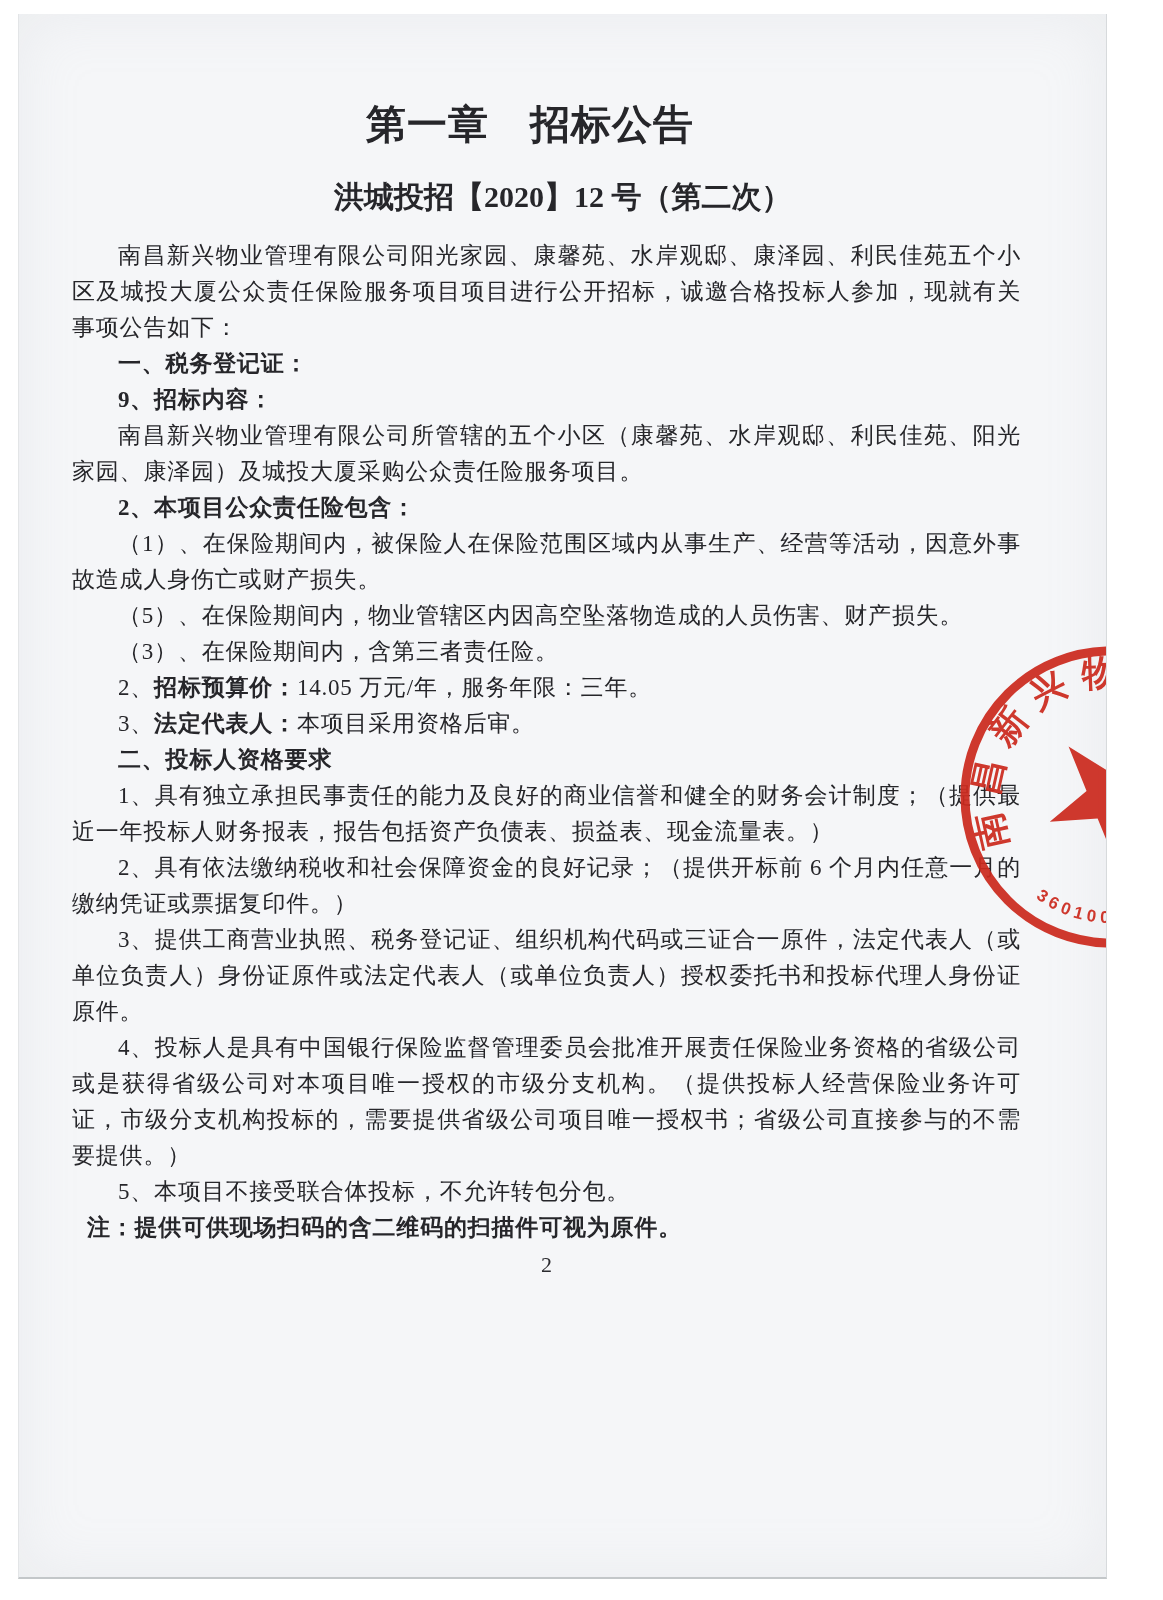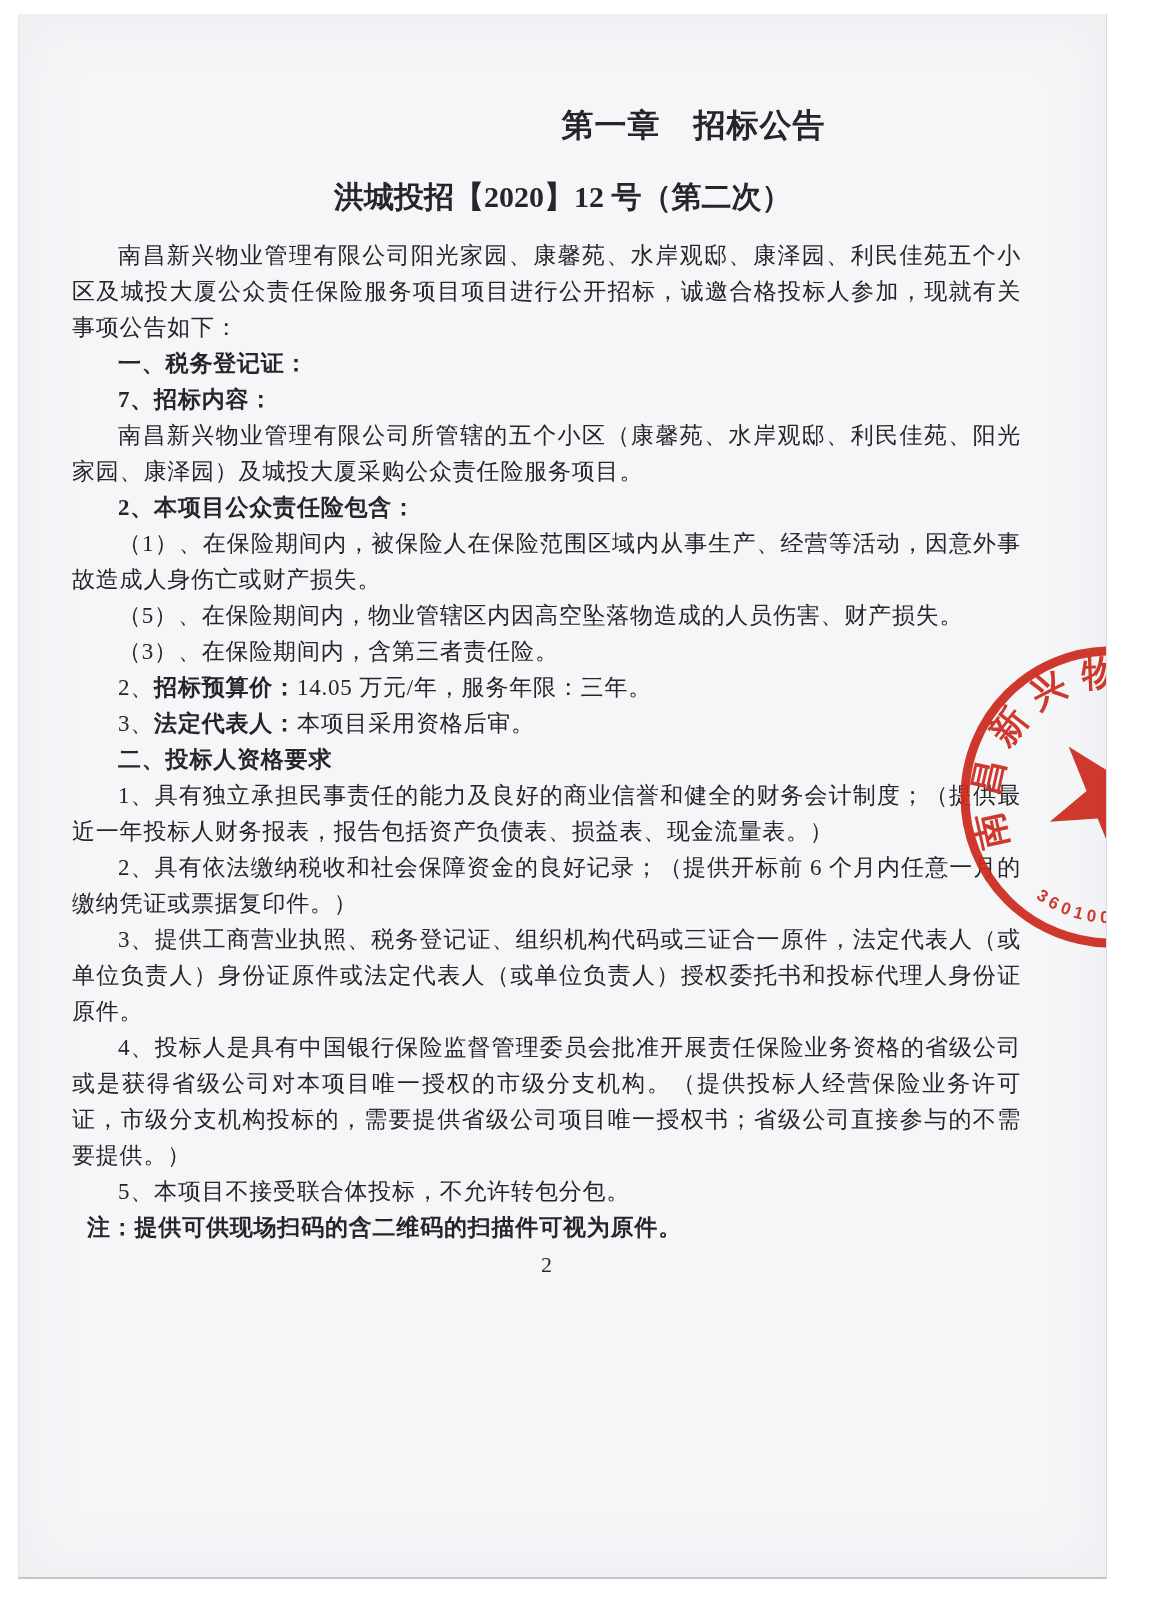--- a/index.html
+++ b/index.html
@@ -19,25 +19,24 @@
     box-shadow: inset 0 0 60px rgba(190,196,200,.18);
     overflow:hidden;
   }
   .content {
     position:relative;
     padding:88px 85px 0 53px;
     color:#26262a;
   }
   .chapter-title {
     margin:0 0 32px 294px;
-    font-size:32px; line-height:46px;
+    font-size:40px; line-height:46px;
     font-weight:bold;
     letter-spacing:1px;
     white-space:nowrap;
-    text-align:center;
   }
   .doc-number {
     margin:0 0 24px 262px;
     font-size:30px; line-height:34px;
     font-weight:bold;
     white-space:nowrap;
   }
   .body-text { }
   .para {
     margin:0;
@@ -67,21 +66,21 @@
 </head>
 <body>
 
 <div class="paper">
   <div class="content">
     <h1 class="chapter-title">第一章　招标公告</h1>
     <div class="doc-number">洪城投招【2020】12 号（第二次）</div>
     <div class="body-text">
         <p class="para"><span>南昌新兴物业管理有限公司阳光家园、康馨苑、水岸观邸、康泽园、利民佳苑五个小区及城投大厦公众责任保险服务项目项目进行公开招标，诚邀合格投标人参加，现就有关事项公告如下：</span></p>
         <p class="para"><span class="b">一、税务登记证：</span></p>
-        <p class="para"><span class="b">7、招标内容：</span></p>
+        <p class="para"><span class="b">9、招标内容：</span></p>
         <p class="para"><span>南昌新兴物业管理有限公司所管辖的五个小区（康馨苑、水岸观邸、利民佳苑、阳光家园、康泽园）及城投大厦采购公众责任险服务项目。</span></p>
         <p class="para"><span class="b">2、本项目公众责任险包含：</span></p>
         <p class="para"><span>（1）、在保险期间内，被保险人在保险范围区域内从事生产、经营等活动，因意外事故造成人身伤亡或财产损失。</span></p>
         <p class="para"><span>（5）、在保险期间内，物业管辖区内因高空坠落物造成的人员伤害、财产损失。</span></p>
         <p class="para"><span>（3）、在保险期间内，含第三者责任险。</span></p>
         <p class="para"><span>2、</span><span class="b">招标预算价：</span><span>14.05 万元/年，服务年限：三年。</span></p>
         <p class="para"><span>3、</span><span class="b">法定代表人：</span><span>本项目采用资格后审。</span></p>
         <p class="para"><span class="b">二、投标人资格要求</span></p>
         <p class="para"><span>1、具有独立承担民事责任的能力及良好的商业信誉和健全的财务会计制度；（提供最近一年投标人财务报表，报告包括资产负债表、损益表、现金流量表。）</span></p>
         <p class="para"><span>2、具有依法缴纳税收和社会保障资金的良好记录；（提供开标前 6 个月内任意一月的缴纳凭证或票据复印件。）</span></p>

